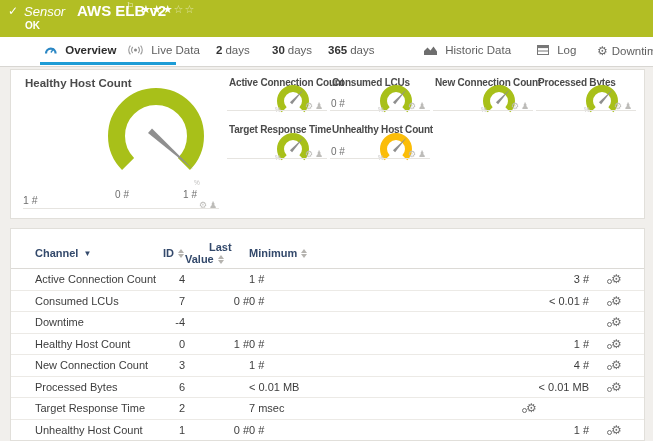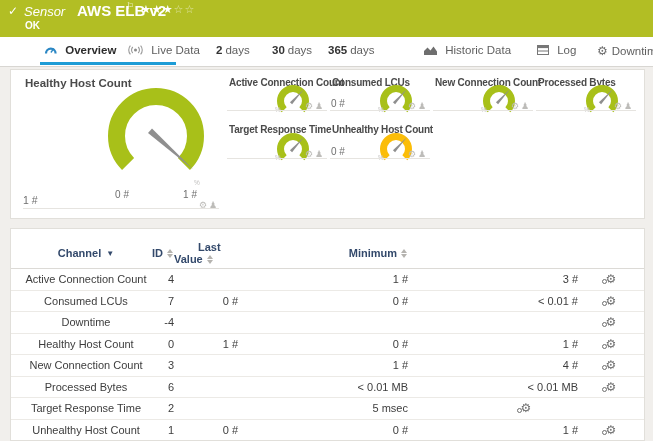--- a/index.html
+++ b/index.html
@@ -38,26 +38,26 @@
   .scale{position:absolute;font-size:10px;color:#6e6e6e;width:32px;text-align:center;}
   .pct{position:absolute;font-size:6.5px;color:#c2c1bf;}
   .cicons{position:absolute;font-size:9px;color:#bdbcb9;letter-spacing:2px;white-space:nowrap;}
   svg{position:absolute;}
 
   
   .thead{display:flex;align-items:center;height:40px;box-sizing:border-box;border-bottom:1px solid #dcdad6;
          font-size:11px;font-weight:bold;color:#33496b;padding-top:8px;}
   .trow{display:flex;align-items:center;height:21.5px;box-sizing:border-box;border-bottom:1px solid #eceae6;
         font-size:11px;color:#3d3d3d;}
-  .c1{padding-left:13px;width:124px;text-align:center;white-space:nowrap;}
+  .c1{padding-left:24px;width:124px;text-align:left;white-space:nowrap;}
   .c2{width:26px;text-align:right;}
   .c3{width:64px;text-align:right;}
   .c3h{width:64px;text-align:left;padding-left:0;box-sizing:border-box;}
   .c3h .inner{margin-left:24px;}
-  .c4{width:170px;text-align:right;}
+  .c4{width:170px;}
   .c5{width:170px;text-align:right;}
   .c6{flex:1;text-align:center;}
   .caret{display:inline-block;margin-left:5px;font-size:8px;color:#33496b;vertical-align:1px;}
   .sortboth{display:inline-block;width:7px;height:9px;position:relative;margin-left:4px;vertical-align:-1px;}
   .sortboth::before,.sortboth::after{content:"";position:absolute;left:0;border-left:3.5px solid transparent;border-right:3.5px solid transparent;}
   .sortboth::before{top:0;border-bottom:4px solid #b5b3af;}
   .sortboth::after{bottom:0;border-top:4px solid #b5b3af;}
   .rowgear{position:relative;display:inline-block;font-size:12px;color:#6f6f6f;line-height:10px;cursor:pointer;}
   .rowgear .dot{position:absolute;left:-4px;bottom:0;width:3px;height:3px;border:1px solid #6f6f6f;border-radius:50%;background:#fff;}
 </style>
@@ -252,21 +252,21 @@
       <div class="c2">6</div>
       <div class="c3"></div>
       <div class="c4">&lt; 0.01 MB</div>
       <div class="c5">&lt; 0.01 MB</div>
       <div class="c6"><span class="rowgear"><span>⚙</span><span class="dot"></span></span></div>
     </div>
     <div class="trow">
       <div class="c1">Target Response Time</div>
       <div class="c2">2</div>
       <div class="c3"></div>
-      <div class="c4">5 msec</div>
+      <div class="c4">7 msec</div>
       <div class="c6"><span class="rowgear"><span>⚙</span><span class="dot"></span></span></div>
     </div>
     <div class="trow">
       <div class="c1">Unhealthy Host Count</div>
       <div class="c2">1</div>
       <div class="c3">0 #</div>
       <div class="c4">0 #</div>
       <div class="c5">1 #</div>
       <div class="c6"><span class="rowgear"><span>⚙</span><span class="dot"></span></span></div>
     </div>

